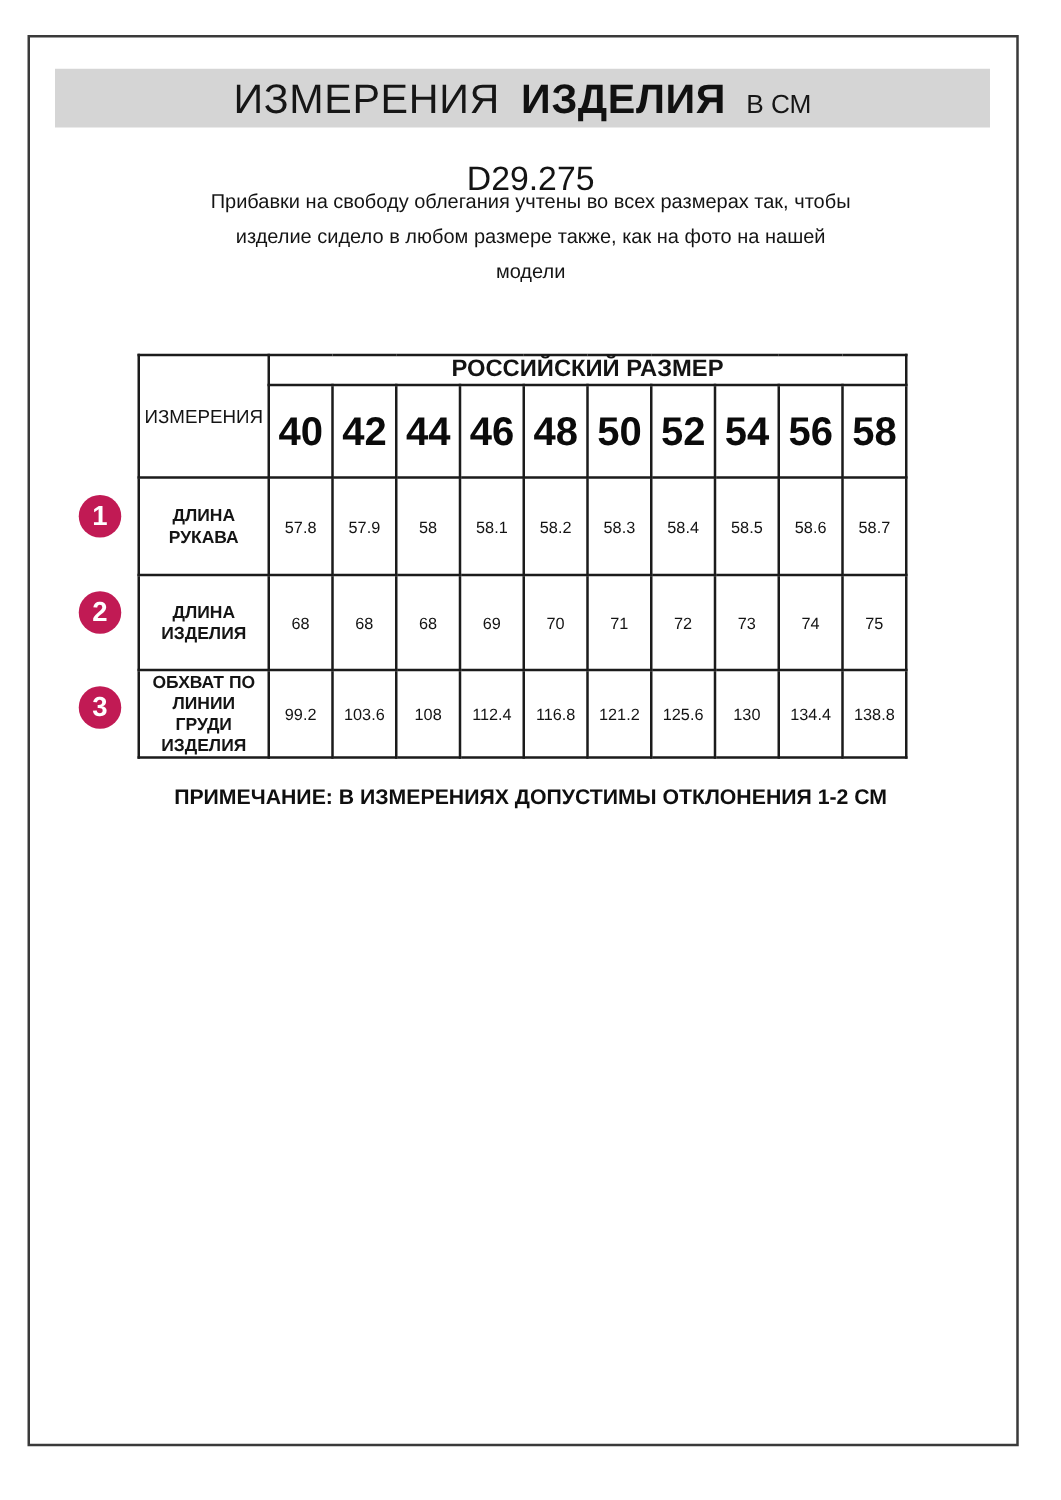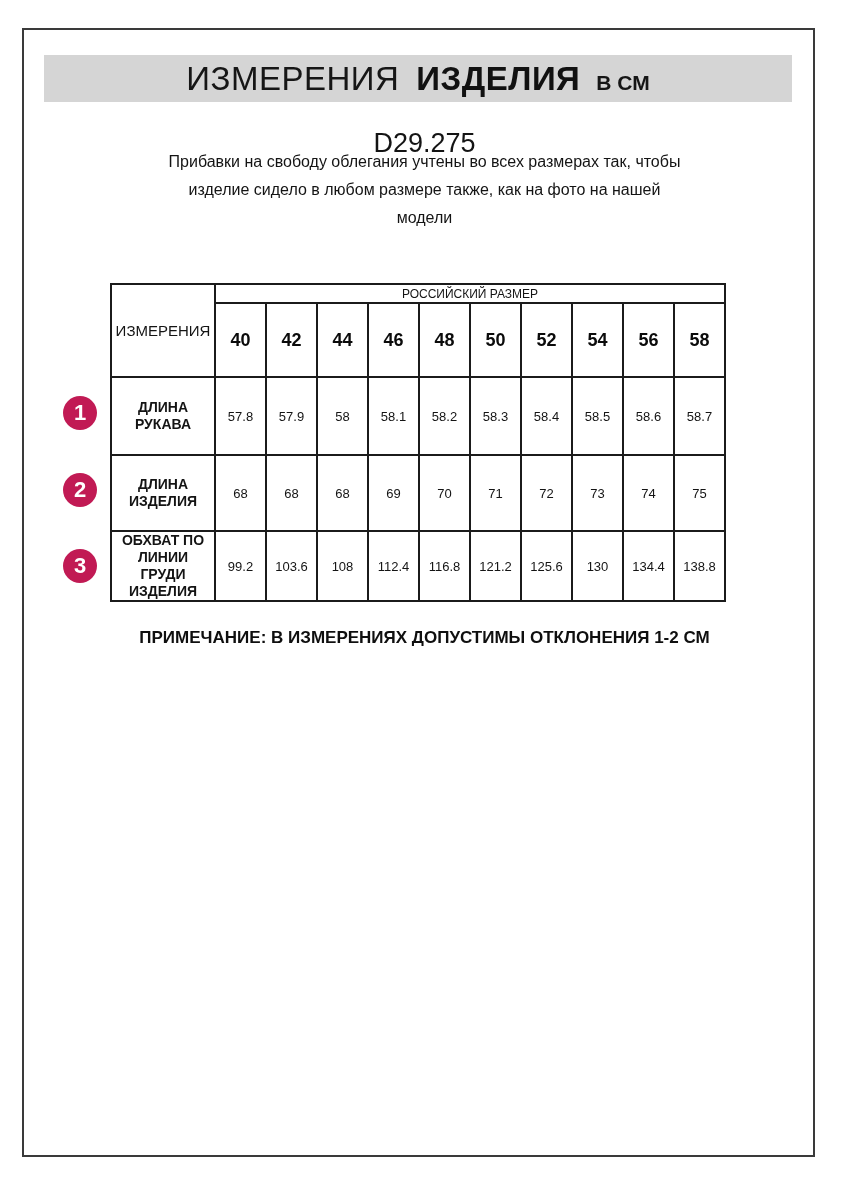--- a/index.html
+++ b/index.html
@@ -43,21 +43,21 @@
   }
   .title-bold {
     font-size: 33px;
     font-weight: 700;
     color: #111111;
     margin-left: 17px;
     letter-spacing: 0.5px;
   }
   .title-unit {
     font-size: 21px;
-    font-weight: 700;
+    font-weight: 400;
     color: #161616;
     margin-left: 16px;
   }
   .product-code {
     position: absolute;
     left: 0;
     top: 128px;
     width: 849px;
     text-align: center;
     font-size: 27px;
@@ -94,25 +94,25 @@
   tr.r-group  { height: 19px; }
   tr.r-sizes  { height: 74px; }
   tr.r-data1  { height: 78px; }
   tr.r-data2  { height: 76px; }
   tr.r-data3  { height: 62px; }
   td.corner {
     font-size: 15px;
     font-weight: 400;
   }
   td.group {
-    font-size: 12px;
-    font-weight: 400;
+    font-size: 19px;
+    font-weight: 700;
   }
   td.size {
-    font-size: 18px;
+    font-size: 32px;
     font-weight: 700;
     color: #0b0b0b;
   }
   td.label {
     font-size: 14px;
     line-height: 17px;
     font-weight: 700;
   }
   td.val {
     font-size: 13px;

